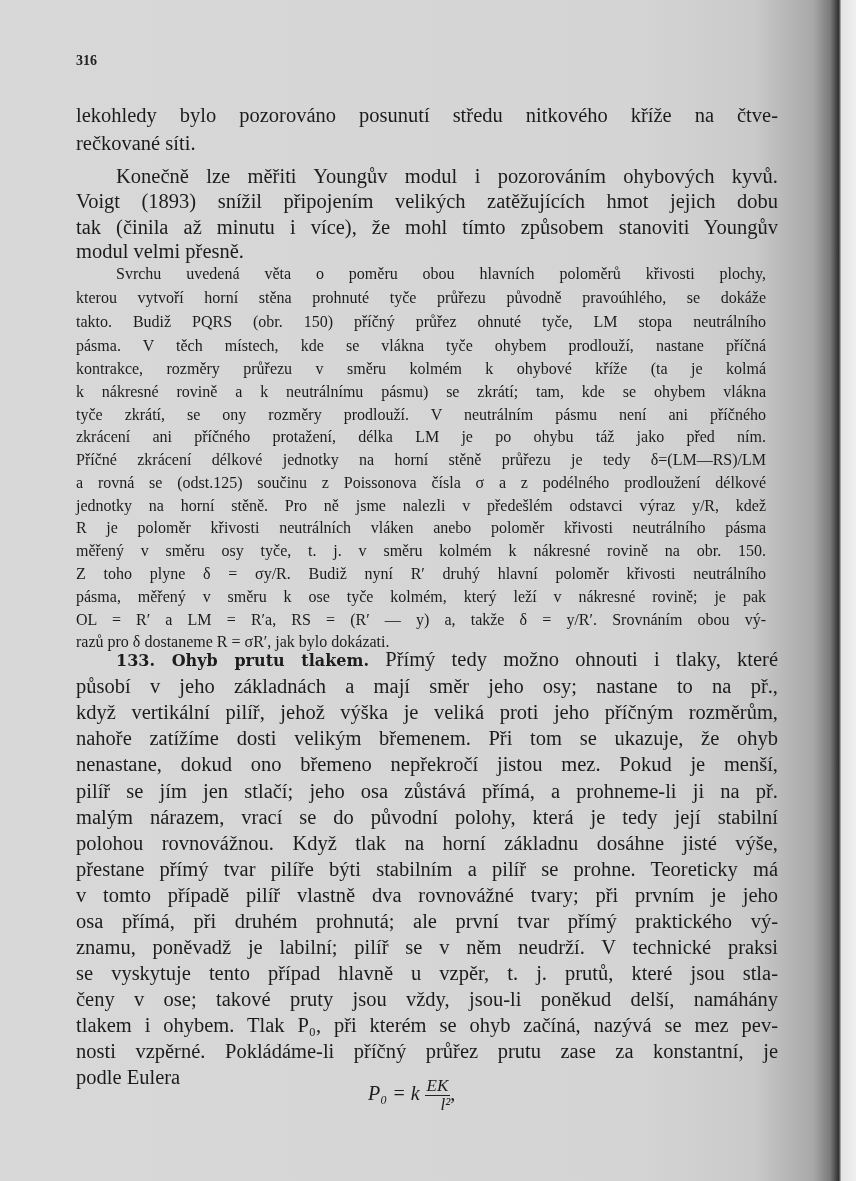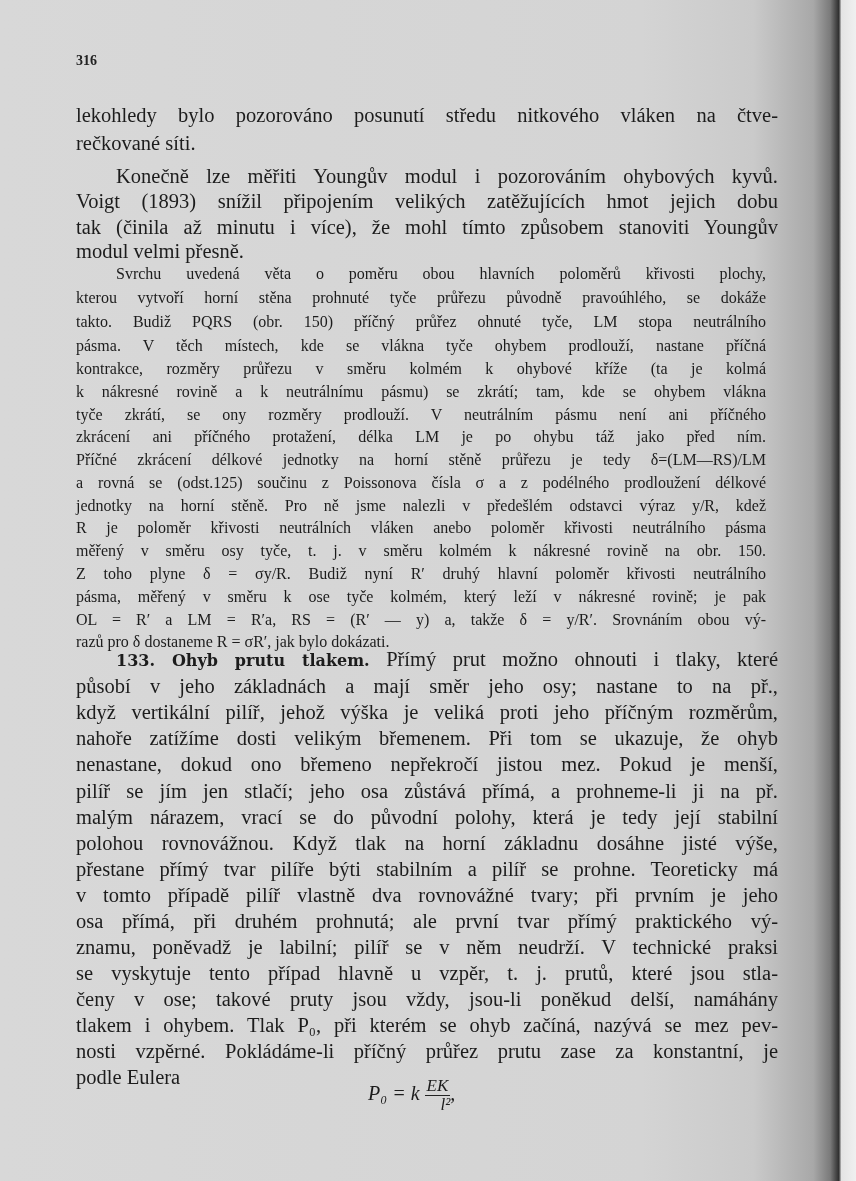--- a/index.html
+++ b/index.html
@@ -35,21 +35,21 @@
   .frac { display:inline-block; vertical-align:middle; text-align:right; font-size:17px; line-height:18px; }
   .frac .num { display:block; border-bottom:1px solid #222; padding:0 2px; }
   .frac .den { display:block; }
 </style>
 </head>
 <body>
 
 <div class="page">
   <div class="pageno">316</div>
   <div id="block1">
-      <div class="line big" style="top: 104px;">lekohledy bylo pozorováno posunutí středu nitkového vláken na čtve-</div>
+      <div class="line big" style="top: 104px;">lekohledy bylo pozorováno posunutí středu nitkového kříže na čtve-</div>
       <div class="line big last" style="top: 132px;">rečkované síti.</div>
       <div class="line big indent" style="top: 165px;">Konečně lze měřiti Youngův modul i pozorováním ohybových kyvů.</div>
       <div class="line big" style="top: 190px;">Voigt (1893) snížil připojením velikých zatěžujících hmot jejich dobu</div>
       <div class="line big" style="top: 216px;">tak (činila až minutu i více), že mohl tímto způsobem stanoviti Youngův</div>
       <div class="line big last" style="top: 240px;">modul velmi přesně.</div>
       <div class="line small indent" style="top: 265px;">Svrchu uvedená věta o poměru obou hlavních poloměrů křivosti plochy,</div>
       <div class="line small" style="top: 289px;">kterou vytvoří horní stěna prohnuté tyče průřezu původně pravoúhlého, se dokáže</div>
       <div class="line small" style="top: 313px;">takto. Budiž PQRS (obr. 150) příčný průřez ohnuté tyče, LM stopa neutrálního</div>
       <div class="line small" style="top: 337px;">pásma. V těch místech, kde se vlákna tyče ohybem prodlouží, nastane příčná</div>
       <div class="line small" style="top: 360px;">kontrakce, rozměry průřezu v směru kolmém k ohybové kříže (ta je kolmá</div>
@@ -60,21 +60,21 @@
       <div class="line small" style="top: 474px;">a rovná se (odst.125) součinu z Poissonova čísla σ a z podélného prodloužení délkové</div>
       <div class="line small" style="top: 497px;">jednotky na horní stěně. Pro ně jsme nalezli v předešlém odstavci výraz y/R, kdež</div>
       <div class="line small" style="top: 519px;">R je poloměr křivosti neutrálních vláken anebo poloměr křivosti neutrálního pásma</div>
       <div class="line small" style="top: 542px;">měřený v směru osy tyče, t. j. v směru kolmém k nákresné rovině na obr. 150.</div>
       <div class="line small" style="top: 565px;">Z toho plyne δ = σy/R. Budiž nyní R′ druhý hlavní poloměr křivosti neutrálního</div>
       <div class="line small" style="top: 588px;">pásma, měřený v směru k ose tyče kolmém, který leží v nákresné rovině; je pak</div>
       <div class="line small" style="top: 611px;">OL = R′ a LM = R′a, RS = (R′ — y) a, takže δ = y/R′. Srovnáním obou vý-</div>
       <div class="line small last" style="top: 633px;">razů pro δ dostaneme R = σR′, jak bylo dokázati.</div>
     </div>
   <div class="line big indent" id="sec-line" style="top: 648px;">
-    <span class="bold">133. Ohyb prutu tlakem.</span><span> Přímý prut možno ohnouti i tlaky, které</span>
+    <span class="bold">133. Ohyb prutu tlakem.</span><span> Přímý tedy možno ohnouti i tlaky, které</span>
   </div>
   <div id="block2">
       <div class="line big" style="top: 675px;">působí v jeho základnách a mají směr jeho osy; nastane to na př.,</div>
       <div class="line big" style="top: 701px;">když vertikální pilíř, jehož výška je veliká proti jeho příčným rozměrům,</div>
       <div class="line big" style="top: 727px;">nahoře zatížíme dosti velikým břemenem. Při tom se ukazuje, že ohyb</div>
       <div class="line big" style="top: 753px;">nenastane, dokud ono břemeno nepřekročí jistou mez. Pokud je menší,</div>
       <div class="line big" style="top: 780px;">pilíř se jím jen stlačí; jeho osa zůstává přímá, a prohneme-li ji na př.</div>
       <div class="line big" style="top: 806px;">malým nárazem, vrací se do původní polohy, která je tedy její stabilní</div>
       <div class="line big" style="top: 832px;">polohou rovnovážnou. Když tlak na horní základnu dosáhne jisté výše,</div>
       <div class="line big" style="top: 858px;">přestane přímý tvar pilíře býti stabilním a pilíř se prohne. Teoreticky má</div>

